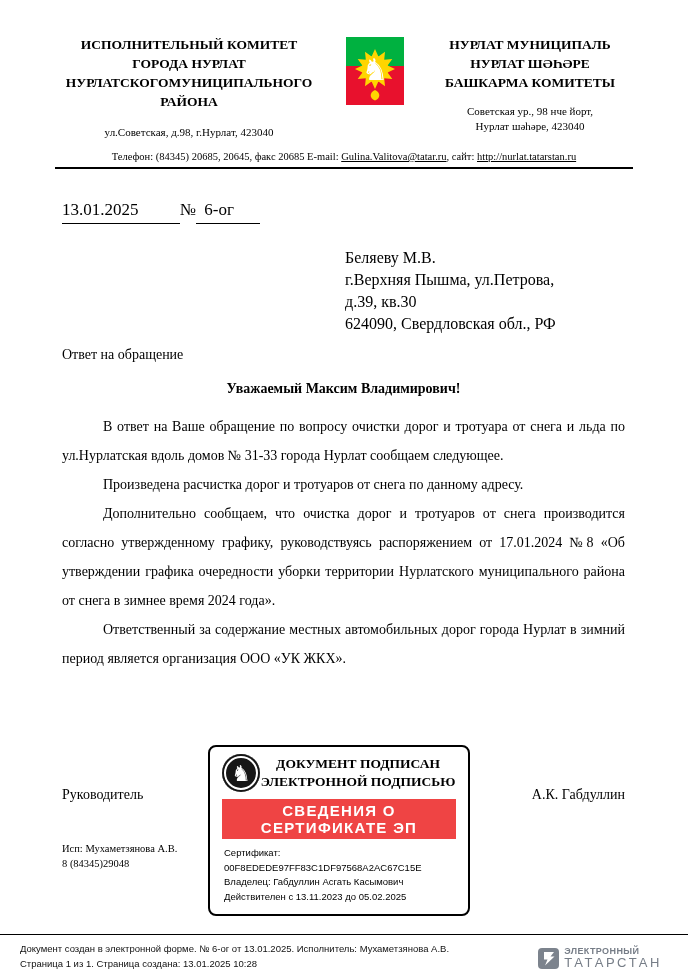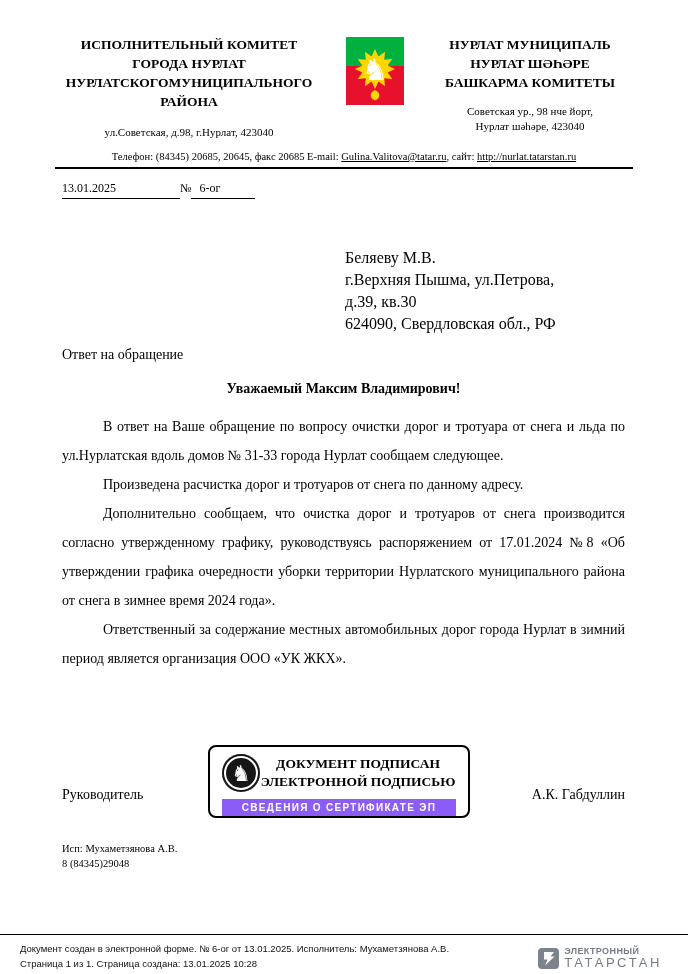--- a/index.html
+++ b/index.html
@@ -14,21 +14,21 @@
   .org-address{font-weight:normal;font-size:11px;line-height:1.35;margin-top:13px;}
   .org-address-right{font-weight:normal;font-size:11px;line-height:1.35;margin-top:11px;}
   .emblem{width:58px;height:68px;flex:0 0 auto;margin-top:1px;}
 
   .contact-line{position:absolute;top:151px;left:0;width:688px;text-align:center;
                 font-size:10.5px;}
   .contact-line .lnk{text-decoration:underline;}
   .header-rule{position:absolute;top:167px;left:55px;width:578px;border-top:2px solid #000;}
 
   
-  .ref-block{position:absolute;top:179px;left:62px;font-size:12px;line-height:1.6;}
+  .ref-block{position:absolute;top:196px;left:62px;font-size:17px;line-height:1.6;}
   .u{border-bottom:1px solid #000;}
   .u-date{display:inline-block;min-width:118px;border-bottom:1px solid #000;}
   .u-num{display:inline-block;min-width:56px;border-bottom:1px solid #000;padding-left:8px;}
 
   
   .recipient{position:absolute;top:247px;left:345px;font-size:16px;line-height:22px;}
 
   
   .subject{position:absolute;top:347px;left:62px;font-size:14px;}
   .salutation{position:absolute;top:381px;left:62px;width:563px;text-align:center;
@@ -40,22 +40,22 @@
   .signature-row{position:absolute;top:787px;left:62px;width:563px;display:flex;
                  justify-content:space-between;font-size:14px;}
   .stamp{position:absolute;top:745px;left:208px;width:258px;border:2px solid #000;
          border-radius:8px;background:#fff;}
   .stamp-head{display:flex;align-items:center;padding:7px 12px 5px 12px;}
   .stamp-emblem{width:38px;height:38px;border-radius:50%;background:#161616;flex:0 0 auto;
                 display:flex;align-items:center;justify-content:center;color:#fff;
                 font-family:"DejaVu Sans",sans-serif;font-size:22px;
                 box-shadow:inset 0 0 0 2px #161616, inset 0 0 0 4px #fff;}
   .stamp-title{flex:1;text-align:center;font-weight:bold;font-size:13.5px;line-height:1.3;}
-  .stamp-bar{margin:2px 12px 0 12px;background:#8b5cf6;color:#fff;text-align:center;
-             font-family:"Liberation Sans","DejaVu Sans",sans-serif;font-size:10px;
+  .stamp-bar{margin:2px 12px 0 12px;background:#ef4444;color:#fff;text-align:center;
+             font-family:"Liberation Sans","DejaVu Sans",sans-serif;font-size:15px;
              font-weight:bold;letter-spacing:1.3px;padding:3px 0;}
   .stamp-info{padding:7px 14px 9px 14px;font-family:"Liberation Sans","DejaVu Sans",sans-serif;
               font-size:9.5px;line-height:1.55;}
 
   .executor{position:absolute;top:841px;left:62px;font-size:10.5px;line-height:1.45;}
 
   
   .footer-rule{position:absolute;top:934px;left:0;width:688px;border-top:1.5px solid #000;}
   .footer-left{position:absolute;top:942px;left:20px;
                font-family:"Liberation Sans","DejaVu Sans",sans-serif;
@@ -134,20 +134,25 @@
 
   <div class="stamp">
     <div class="stamp-head">
       <div class="stamp-emblem">♞</div>
       <div class="stamp-title">
         <div>ДОКУМЕНТ ПОДПИСАН</div>
         <div>ЭЛЕКТРОННОЙ ПОДПИСЬЮ</div>
       </div>
     </div>
     <div class="stamp-bar">СВЕДЕНИЯ О СЕРТИФИКАТЕ ЭП</div>
+    <div class="stamp-info">
+      <div>Сертификат: 00F8EDEDE97FF83C1DF97568A2AC67C15E</div>
+      <div>Владелец: Габдуллин Асгать Касымович</div>
+      <div>Действителен с 13.11.2023 до 05.02.2025</div>
+    </div>
   </div>
 
   <div class="executor">
     <div>Исп: Мухаметзянова А.В.</div>
     <div>8 (84345)29048</div>
   </div>
 
   <div class="footer-rule"></div>
   <div class="footer-left">
     <div>Документ создан в электронной форме. № 6-ог от 13.01.2025. Исполнитель: Мухаметзянова А.В.</div>

